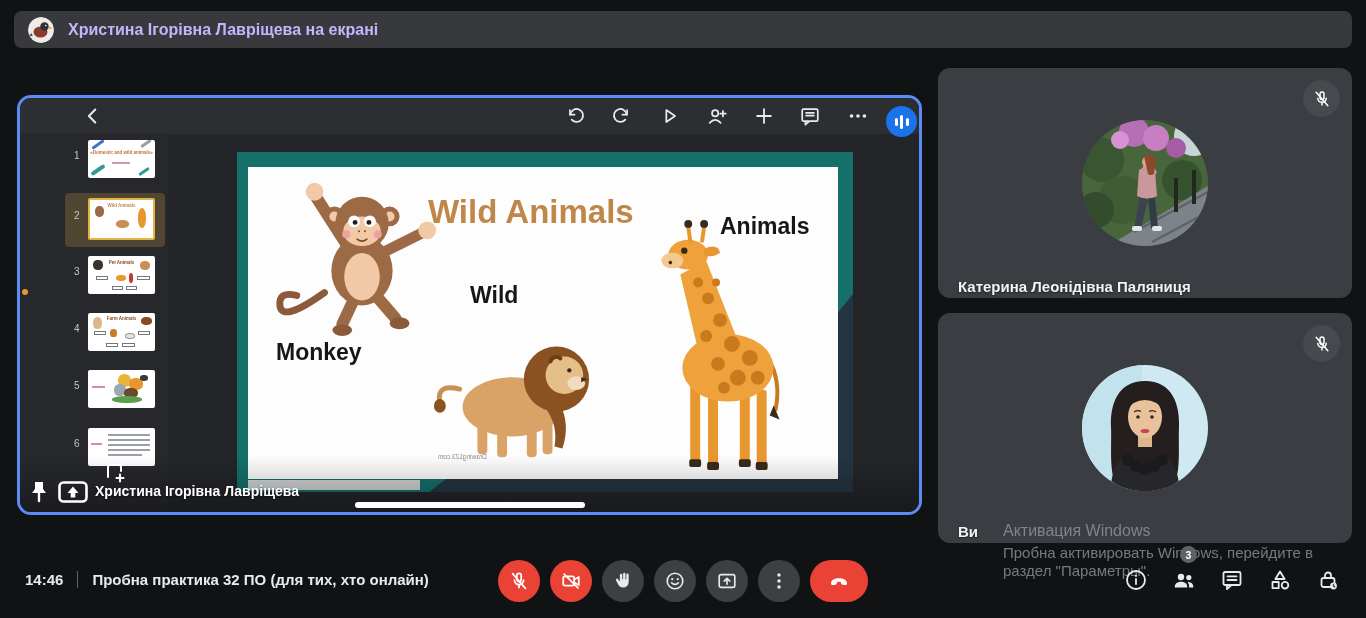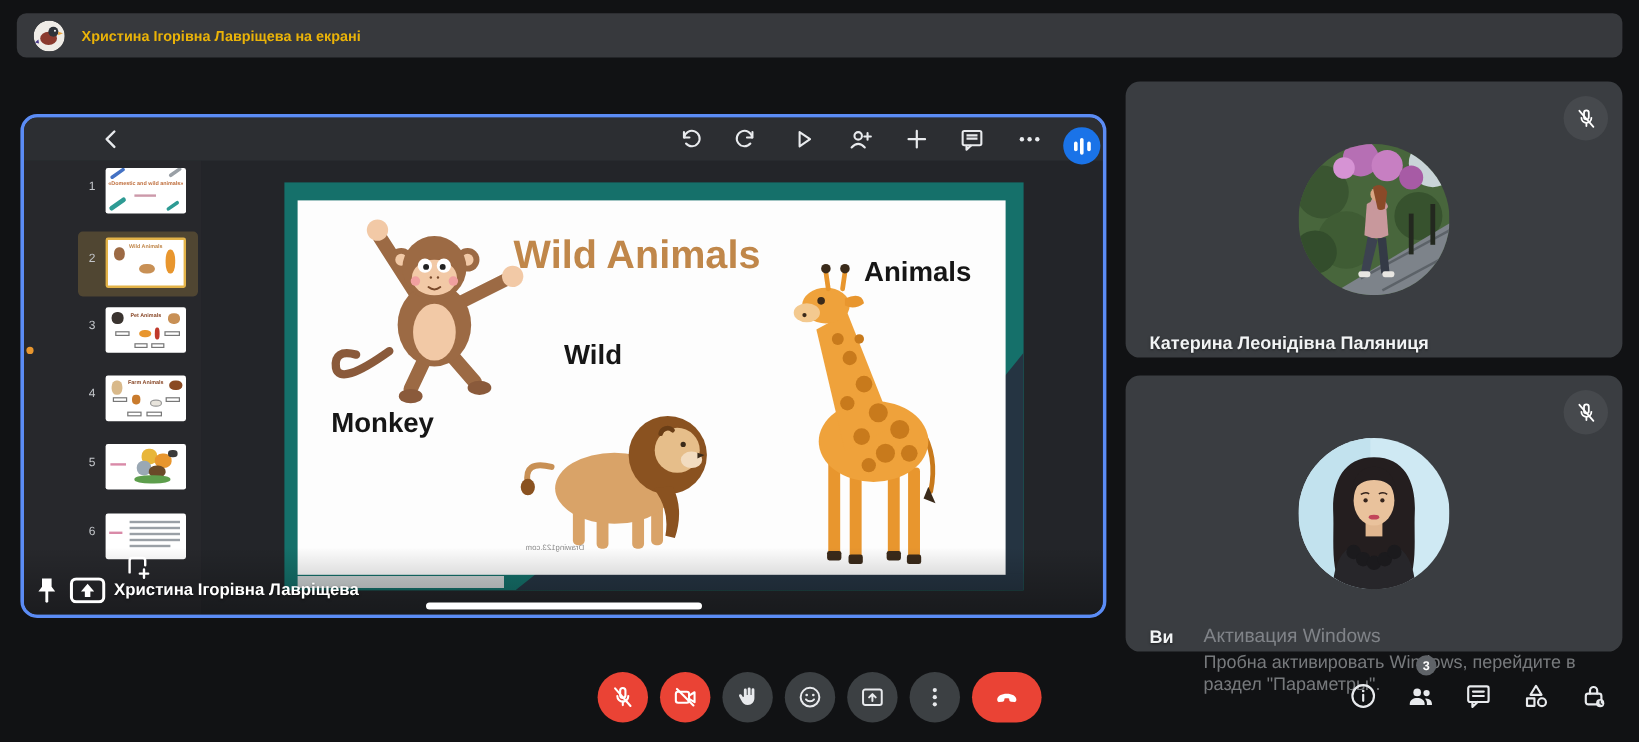--- a/index.html
+++ b/index.html
@@ -5,21 +5,21 @@
   * { margin:0; padding:0; box-sizing:border-box; }
   html,body { width:1366px; height:618px; background:#111214; overflow:hidden;
               font-family:"Liberation Sans", sans-serif; color:#e8eaed; }
   .stage { position:relative; width:1366px; height:618px; background:#111214; }
   .abs { position:absolute; }
 
   
   .banner { left:14px; top:11px; width:1338px; height:37px; background:#37393d;
             border-radius:8px; display:flex; align-items:center; gap:14px; padding:0 14px; }
   .banner-avatar { width:26px; height:26px; border-radius:50%; overflow:hidden; flex:0 0 26px; }
-  .banner-text { font-size:12px; font-weight:700; color:#eab308; }
+  .banner-text { font-size:16px; font-weight:700; color:#c4b5fd; }
 
   
   .share-tile { left:17px; top:95px; width:905px; height:420px; border:3px solid #5b8cf5;
                 border-radius:14px; background:#232529; overflow:hidden; z-index:10; }
   .sl-toolbar { position:absolute; left:0; top:0; right:0; height:36px; background:#2c2e32; }
   .tb-ic { position:absolute; top:7px; width:22px; height:22px; }
   .tb-ic svg { width:100%; height:100%; }
   .audio-ind { position:absolute; left:866px; top:8px; width:31px; height:31px; border-radius:50%;
                background:#1a73e8; display:flex; align-items:center; justify-content:center; gap:2.5px; z-index:5;}
   .audio-ind i { display:block; width:3px; border-radius:2px; background:#fff; }
@@ -452,20 +452,25 @@
   </div>
 
   <div class="abs wmark">
     <div class="l1">Активация Windows</div>
     <div class="l23">
       <div>Пробна активировать Windows, перейдите в</div>
       <div>раздел "Параметры".</div>
     </div>
   </div>
 
+  <div class="abs bb-left">
+    <span class="bb-time">14:46</span>
+    <span class="bb-div"></span>
+    <span class="bb-title">Пробна практика 32 ПО (для тих, хто онлайн)</span>
+  </div>
 
   <div class="abs controls">
     <div class="cbtn red">
       <svg viewBox="0 0 24 24" width="22" height="22" fill="none" stroke="#fff" stroke-width="1.9" stroke-linecap="round">
           <rect x="9.6" y="3.6" width="4.8" height="9" rx="2.4"></rect>
           <path d="M7 11 a5 5 0 0 0 10 0"></path>
           <path d="M12 16 v3.2"></path>
           <path d="M5 4 L19 20"></path>
         </svg>
     </div>

